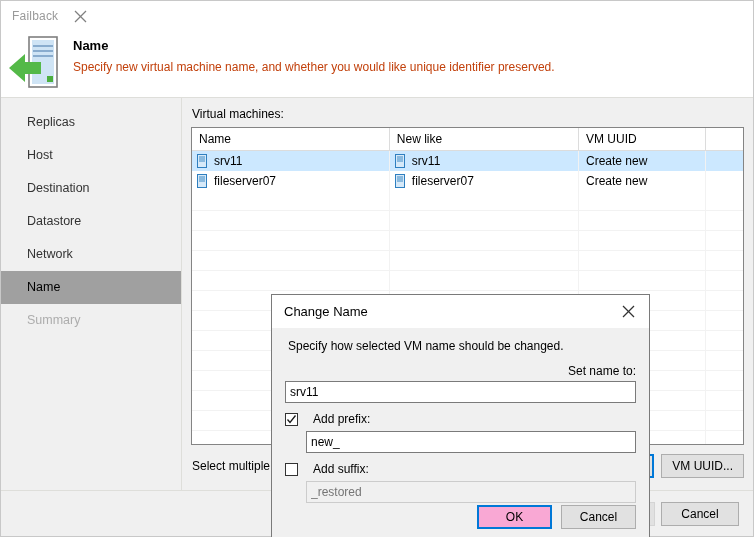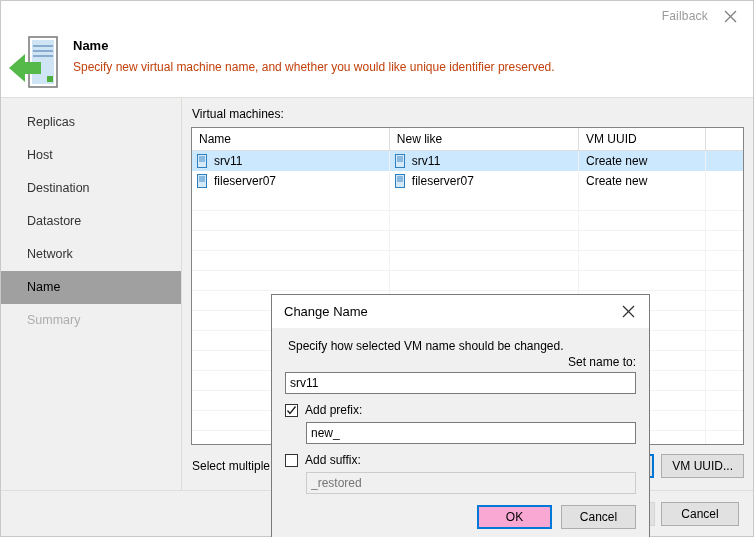--- a/index.html
+++ b/index.html
@@ -29,21 +29,21 @@
     flex-direction: column;
   }
 
   
   .titlebar {
     height: 30px;
     min-height: 30px;
     background: #ffffff;
     display: flex;
     align-items: center;
-    justify-content: flex-end;
+    justify-content: flex-start;
     padding-left: 11px;
     box-sizing: border-box;
   }
   .titlebar-text {
     font-size: 12px;
     color: #9a9a9a;
     letter-spacing: 0.2px;
   }
   .titlebar-close {
     width: 45px;
@@ -292,21 +292,21 @@
   .modal-body {
     flex: 1;
     padding: 11px 13px 0 13px;
     box-sizing: border-box;
     position: relative;
     background: #f0f0f0;
   }
   .modal-desc {
     font-size: 12px;
     color: #000000;
-    margin-bottom: 2px;
+    margin-bottom: 11px;
     margin-left: 3px;
   }
   .field-label {
     font-size: 12px;
     color: #000000;
     margin-bottom: 3px;
     text-align: right;
   }
   .text-input {
     width: 100%;
@@ -341,21 +341,21 @@
     width: 13px;
     height: 13px;
     border: 1px solid #333333;
     background: #ffffff;
     box-sizing: border-box;
     margin-right: 7px;
     position: relative;
     flex: none;
   }
   .checkbox svg { position: absolute; left: 0px; top: 0px; }
-  .check-label { font-size: 12px; color: #000000; }
+  .check-label { font-size: 12px; color: #000000; margin-left: 8px; }
   .modal-buttons {
     position: absolute;
     right: 13px;
     bottom: 11px;
     display: flex;
     gap: 9px;
   }
   .modal-buttons .btn { min-width: 75px; }
   .btn.ok-default {
     border: 2px solid #0078d7;

